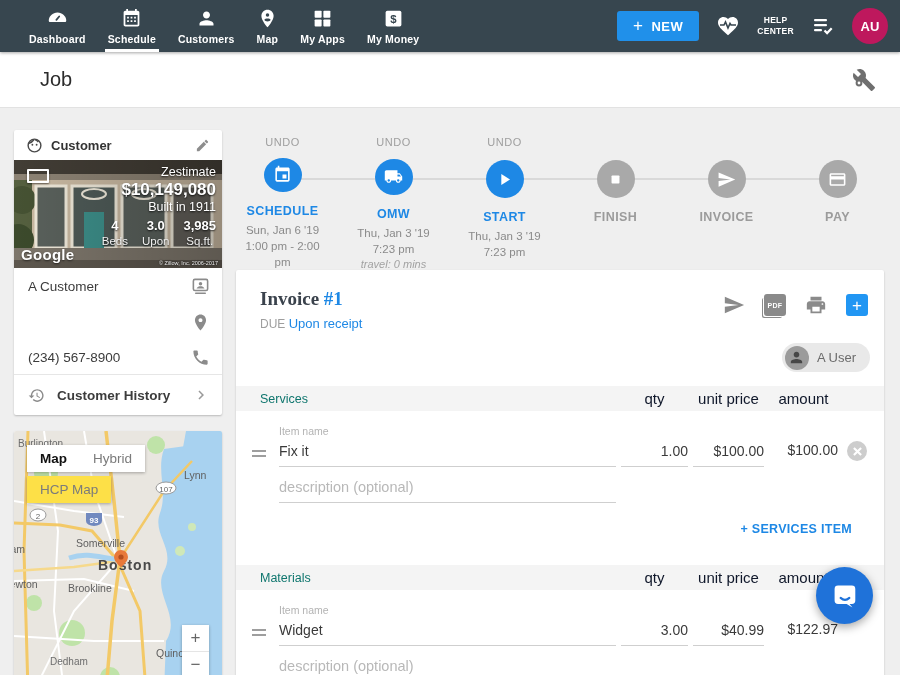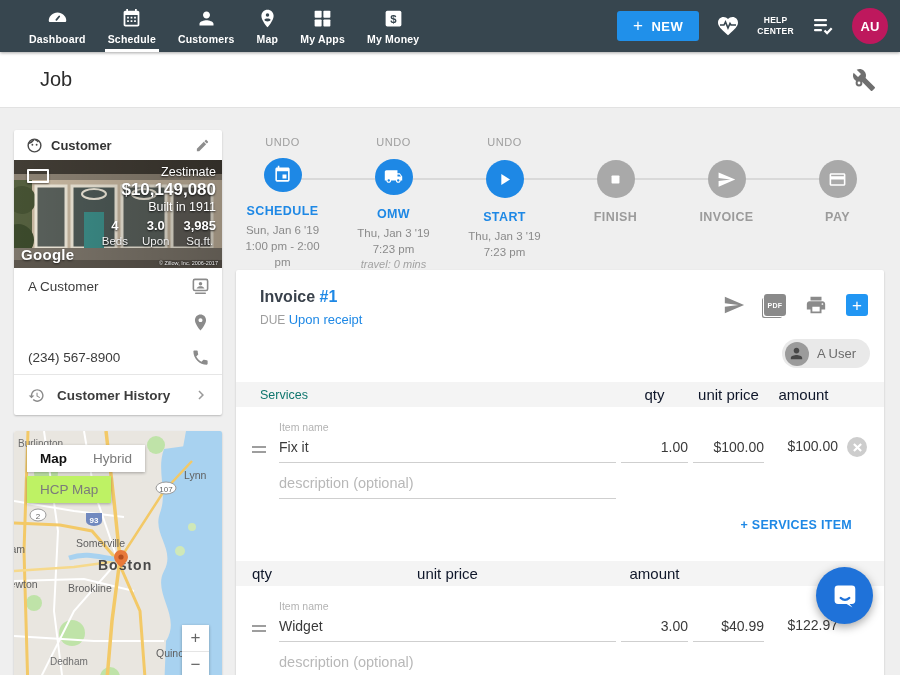--- a/index.html
+++ b/index.html
@@ -61,21 +61,21 @@
   .hist-row { border-top:1px solid #e6e6e6; display:flex; align-items:center; padding:11px 12px 11px 14px; cursor:pointer; }
   .hist-row svg.hist { width:17px; height:17px; fill:#8b8b8b; margin-right:12px; }
   .hist-label { font-size:13.5px; font-weight:bold; color:#3c3c3c; }
   .hist-row svg.chev { margin-left:auto; width:18px; height:18px; fill:#9a9a9a; }
 
   
   .map-card { margin-top:16px; position:relative; width:208px; height:260px; overflow:hidden; }
   .map-btns { position:absolute; left:13px; top:14px; display:flex; background:#fff; box-shadow:0 1px 3px rgba(0,0,0,.3); }
   .map-btn { padding:6px 13px; font-size:13.5px; color:#7b7b7b; cursor:pointer; background:#fff; border:none; }
   .map-btn.sel { font-weight:bold; color:#111; }
-  .hcp-btn { position:absolute; left:13px; top:45px; padding:6px 13px; font-size:13.5px; color:#7b7b7b; background:#bef264;
+  .hcp-btn { position:absolute; left:13px; top:45px; padding:6px 13px; font-size:13.5px; color:#7b7b7b; background:#fde047;
              border:none; box-shadow:0 1px 3px rgba(0,0,0,.3); cursor:pointer; }
   .zoom-ctl { position:absolute; right:13px; bottom:14px; width:27px; background:#fff; box-shadow:0 1px 3px rgba(0,0,0,.3); }
   .zoom-btn { width:27px; height:26px; display:flex; align-items:center; justify-content:center; font-size:17px;
               color:#666; cursor:pointer; background:#fff; border:none; }
   .zoom-btn + .zoom-btn { border-top:1px solid #e5e5e5; }
 
   
   .timeline { position:relative; display:flex; height:140px;gap:18px; }
   .tl-line { position:absolute; top:48px; left:54px; right:54px; height:2px; background:#d9d9d9; }
   .tl-step { position:relative; flex:1; display:flex; flex-direction:column; align-items:center; text-align:center; }
@@ -88,21 +88,21 @@
   .tl-label { margin-top:12px; font-size:12.5px; font-weight:bold; letter-spacing:.4px; cursor:pointer; }
   .done .tl-label { color:#1e88e5; }
   .pending .tl-label { color:#9b9b9b; }
   .tl-date { margin-top:4px; font-size:11.5px; color:#8a8a8a; line-height:1.4; }
   .tl-travel { font-size:11px; font-style:italic; color:#a2a2a2; margin-top:1px; }
 
   
   .invoice-card { margin-top:0; min-height:420px; padding-bottom:4px; }
   .inv-head { padding:18px 16px 10px 24px; display:flex; }
   .inv-title-wrap { }
-  .inv-title { font-size:16px; font-weight:bold; color:#3a424c; }
+  .inv-title { font-size:19px; font-weight:bold; color:#3a424c;font-family:Liberation Serif, serif; }
   .inv-num { color:#1e88e5; font-weight:bold; }
   .inv-due { margin-top:6px; font-size:12px; color:#9e9e9e; }
   .inv-due a { color:#1e88e5; font-size:13px; text-decoration:none; cursor:pointer; }
   .inv-actions { margin-left:auto; display:flex; align-items:flex-start; gap:19px; padding-top:6px; }
   .inv-actions svg { width:22px; height:22px; fill:#8a8a8a; cursor:pointer; }
   .pdf-badge { width:22px; height:22px; border-radius:3px; background:#8a8a8a; color:#fff; font-size:7px; font-weight:bold;
                display:flex; align-items:center; justify-content:center; letter-spacing:.3px; cursor:pointer;
                border:2px solid #8a8a8a; box-shadow:-2px 2px 0 -1px #fff, -3px 3px 0 -1px #8a8a8a; }
   .add-sq { width:22px; height:22px; border-radius:3px; background:#2196f3; color:#fff; font-size:17px; border:none;
             display:flex; align-items:center; justify-content:center; cursor:pointer; line-height:1; }
@@ -487,20 +487,21 @@
               <path d="M1 1l8 8M9 1l-8 8" fill="none"></path>
             </svg>
           </button>
       </div>
       <div class="desc-row">
         <input class="u-input" placeholder="description (optional)" style="">
       </div>
       <div class="add-row"><a class="add-link">+ SERVICES ITEM</a></div>
 
       <div class="sec-band mat-band">
+        <div class="sec-name">Materials</div>
         <div class="col-h">qty</div>
         <div class="col-h">unit price</div>
         <div class="col-h">amount</div>
         <div></div>
       </div>
       <div class="line-row">
         <div class="drag-handle">
             <span></span>
             <span></span>
           </div>

